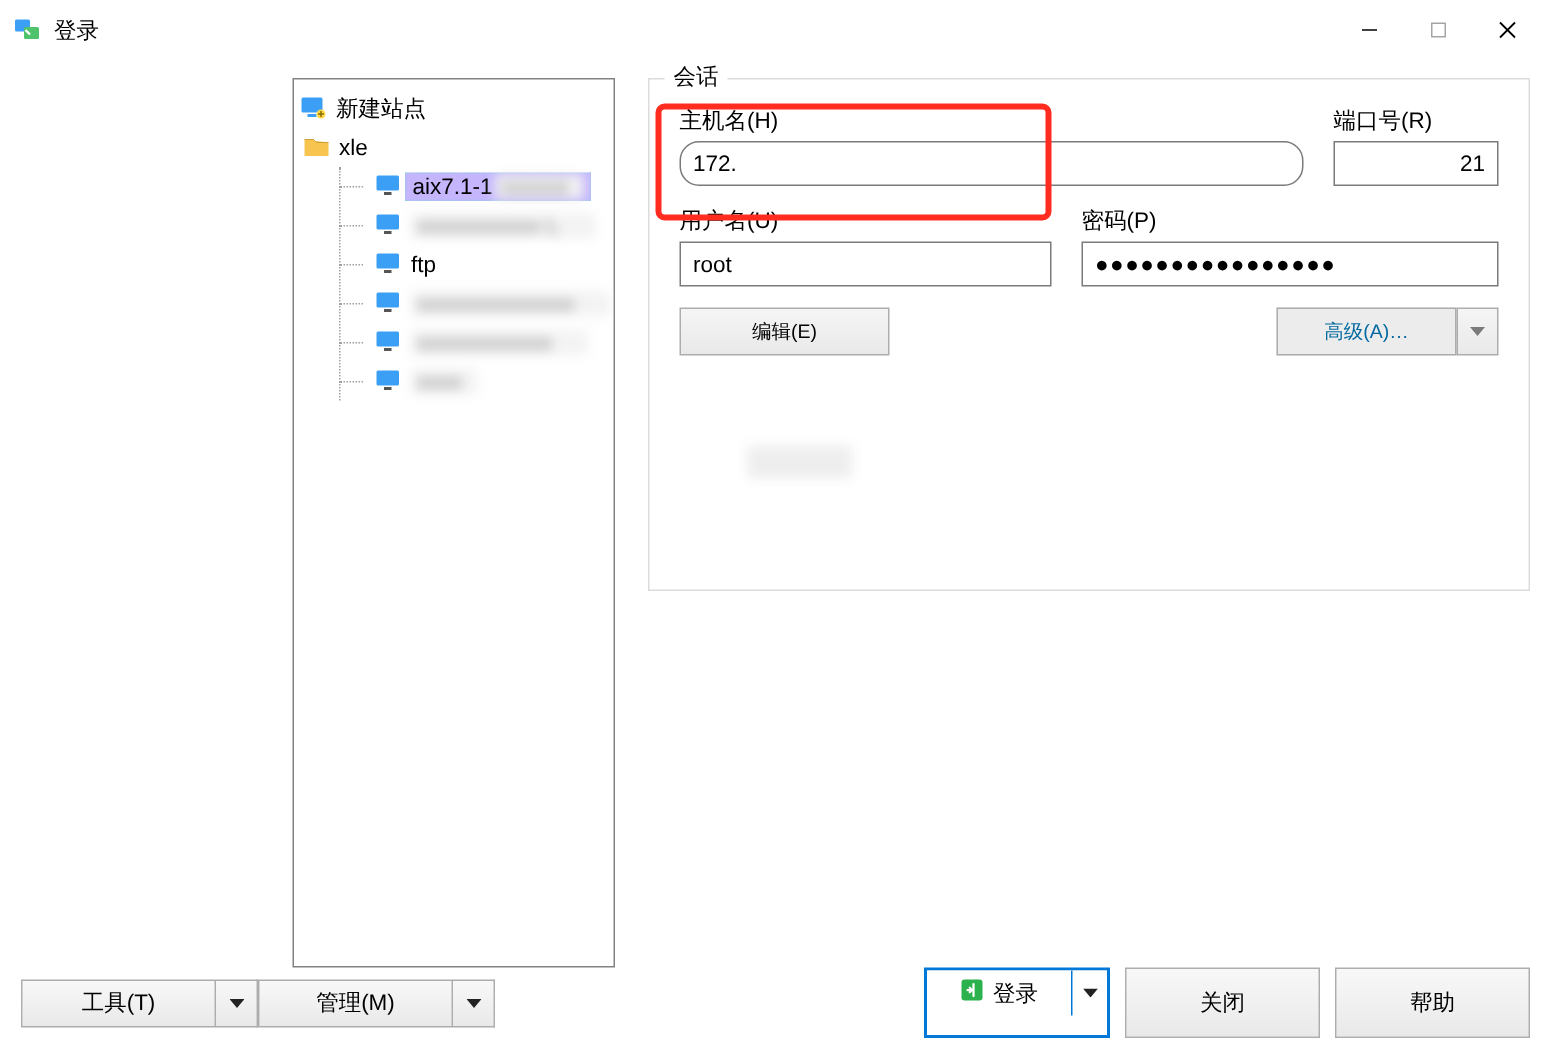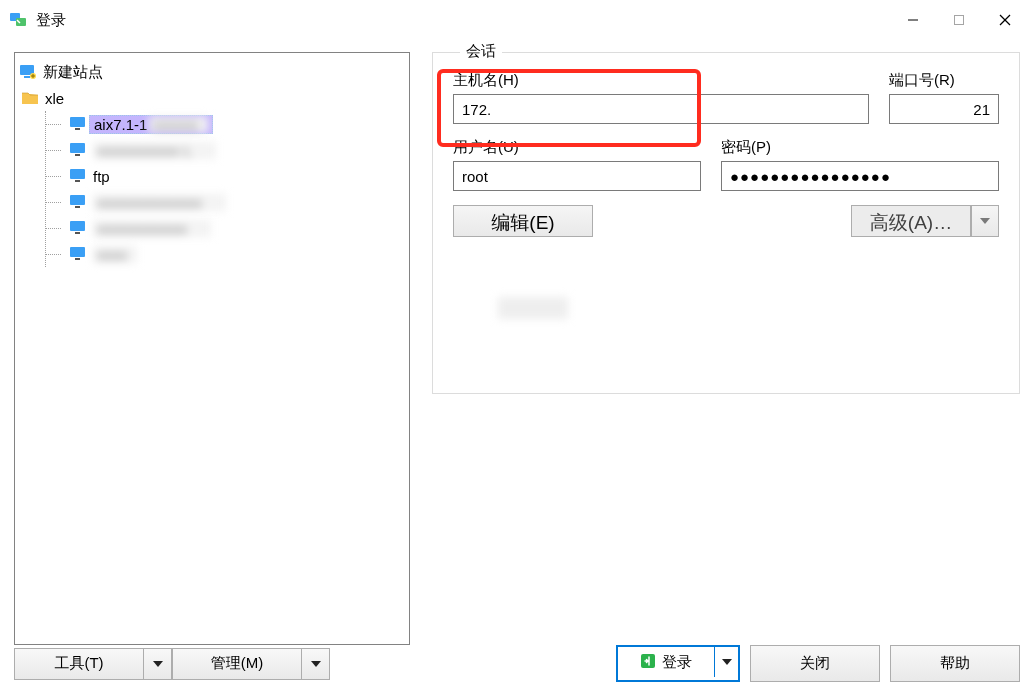--- a/index.html
+++ b/index.html
@@ -8,79 +8,79 @@
 
 .titlebar { height: 40px; display: flex; align-items: center; padding: 0 6px; background: #fff; }
 .titlebar .app-icon { width: 18px; height: 18px; margin: 0 8px 0 4px; }
 .titlebar .title { font-size: 15px; }
 .titlebar .controls { margin-left: auto; display: flex; }
 .titlebar .ctrl { width: 46px; height: 30px; display: flex; align-items: center; justify-content: center; }
 .titlebar .ctrl svg { width: 12px; height: 12px; }
 
 
 .main { display: flex; padding: 12px 14px 0 14px; gap: 22px; height: 605px; }
-.left { width: 396px; display: flex; flex-direction: column; }
+.left { width: 396px; display: flex; flex-direction: column; align-items: flex-end; }
 .tree-panel { border: 1px solid #828282; flex: 1; padding: 6px 2px 6px 4px; background: #fff; overflow: auto; }
 .right { flex: 1; }
 
 
 .tree-row { display: flex; align-items: center; height: 26px; font-size: 15px; position: relative; }
 .tree-row .icon { width: 18px; height: 18px; margin-right: 6px; flex-shrink: 0; }
 .tree-row.indent1 { padding-left: 22px; }
 .tree-row.indent2 { padding-left: 50px; }
 .tree-row.sel .label-bg { background: #c4b5fd; border: 1px dotted #99c8e8; padding: 0 4px; margin-left: -4px; }
 .tree-row .blur { filter: blur(4px); color: #888; background: #f3f3f3; padding: 0 24px 0 4px; }
 .tree-row .blur.short { padding-right: 10px; }
 
 
 .session { border: 1px solid #dcdcdc; padding: 18px 20px 22px 20px; font-size: 15px; position: relative; height: 342px; }
-.session .legend { position: absolute; top: -11px; left: 27px; background: #fff; padding: 0 6px; color: #000; }
+.session .legend { position: absolute; top: -11px; left: 10px; background: #fff; padding: 0 6px; color: #000; }
 
 .field-row { display: flex; gap: 20px; margin-bottom: 14px; }
 .field { display: flex; flex-direction: column; }
 .field label { margin-bottom: 4px; font-size: 15px; }
 .field input, .field .select {
   height: 30px; border: 1px solid #7a7a7a; padding: 0 8px; font-size: 15px; background: #fff;
 }
 .field .select { display: flex; align-items: center; }
 .field input[type="text"], .field input[type="password"] { outline: none; }
 .field input.port { text-align: right; padding-left: 20px; }
 
 .highlight-box {
   position: absolute; border: 4px solid #ff2c1f; border-radius: 6px; pointer-events: none;
   left: 4px; top: 16px; width: 264px; height: 78px;
 }
 
 .btn-row { display: flex; margin-top: 8px; }
 .btn {
   height: 32px; min-width: 120px; border: 1px solid #adadad;
   background: linear-gradient(#f5f5f5,#e9e9e9);
-  display: inline-flex; align-items: flex-end; justify-content: center;
-  font-size: 19px; cursor: pointer;
+  display: inline-flex; align-items: center; justify-content: center;
+  font-size: 13px; cursor: pointer;
 }
-.btn.disabled { color: #404040; background: #ececec; }
+.btn.disabled { color: #0369a1; background: #ececec; }
 .split-drop { width: 28px; border-left: none; background: linear-gradient(#f5f5f5,#e9e9e9); border: 1px solid #adadad; display:inline-flex; align-items:center; justify-content:center; }
 .split-drop svg { width: 10px; height: 6px; }
 
 
 .bottombar { display: flex; padding: 0 14px 10px 14px; gap: 22px; align-items: center; }
 .bottom-left { width: 396px; display: flex; }
 .bottom-right { flex: 1; display: flex; justify-content: flex-end; gap: 10px; }
 
 .drop-btn { display: flex; }
 .drop-btn .main-btn { height: 32px; width: 130px; border: 1px solid #adadad; background: linear-gradient(#f8f8f8,#e9e9e9); display:flex; align-items:center; justify-content:center; font-size:15px; }
 .drop-btn .arrow-btn { height: 32px; width: 28px; border: 1px solid #adadad; border-left: none; background: linear-gradient(#f8f8f8,#e9e9e9); display:flex; align-items:center; justify-content:center; }
 .drop-btn .arrow-btn svg { width: 10px; height: 6px; }
 
 .login-btn-wrap { display: flex; border: 2px solid #0078d7; }
 .login-btn-wrap .main-btn { height: 30px; width: 96px; border: none; background: #fff; display:flex; align-items:center; justify-content:center; gap: 6px; font-size:15px; }
 .login-btn-wrap .arrow-btn { height: 30px; width: 24px; border: none; border-left: 1px solid #0078d7; background: #fff; display:flex; align-items:center; justify-content:center; }
 .login-icon svg { width: 16px; height: 16px; }
 
-.plain-btn { height: 37px; width: 130px; border: 1px solid #adadad; background: linear-gradient(#f8f8f8,#e9e9e9); display:flex; align-items:center; justify-content:center; font-size:15px; }
+.plain-btn { height: 47px; width: 130px; border: 1px solid #adadad; background: linear-gradient(#f8f8f8,#e9e9e9); display:flex; align-items:center; justify-content:center; font-size:15px; }
 
 
 .monitor-icon rect.screen { fill: #3a9ff5; }
 .monitor-icon rect.stand { fill: #555; }
 .folder-icon path { fill: #f7c44f; }
 .new-site-icon rect { fill: #3a9ff5; }
 
 
 .tree-lines { position:absolute; left:26px; top:0; bottom:0; width:1px; border-left:1px dotted #a0a0a0; }
 .tree-hline { position:absolute; top:50%; left:26px; width:16px; border-top:1px dotted #a0a0a0; }
@@ -210,21 +210,21 @@
     <div class="session">
       <span class="legend">会话</span>
 
       <div class="highlight-box"></div>
 
 
       <div class="field-row">
         <div class="field" style="flex:1">
           <label>主机名(H)</label>
           <div style="display:flex;align-items:center">
-            <input type="text" style="flex: 1 1 0%;" value="172.">
+            <input type="text" style="flex: 1 1 0%; border-radius: 13px;" value="172.">
           </div>
         </div>
         <div class="field" style="width:110px">
           <label>端口号(R)</label>
           <input class="port" type="text" value="21" style="">
         </div>
       </div>
 
       <div class="field-row">
         <div class="field" style="width:248px">

